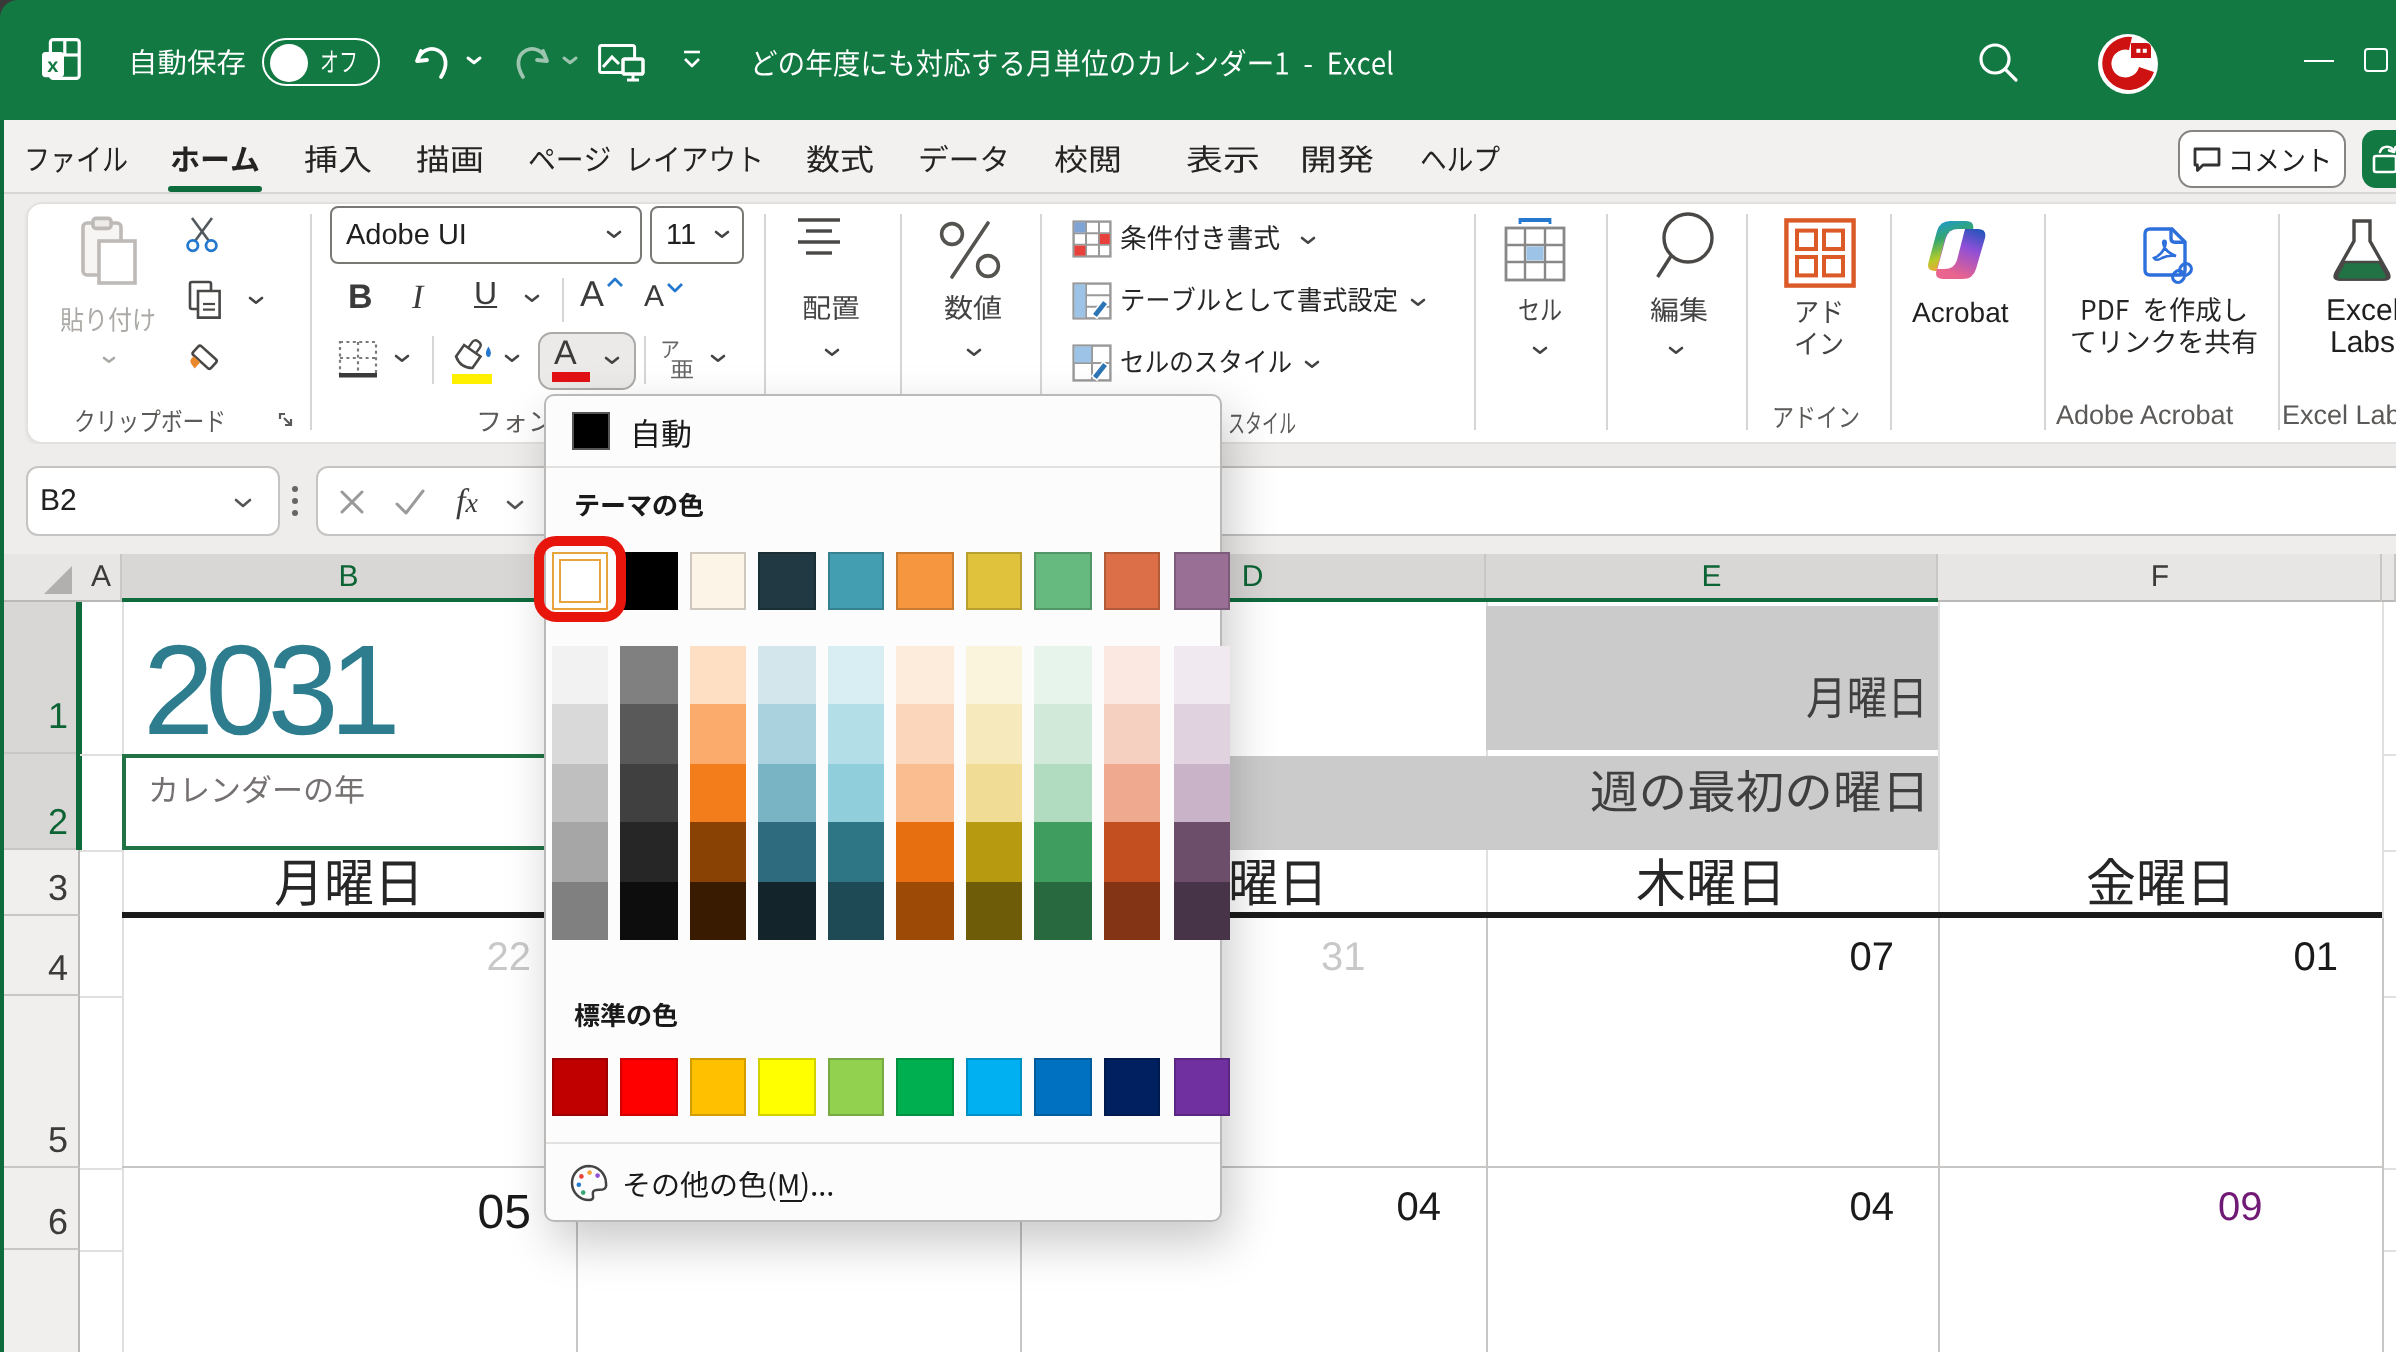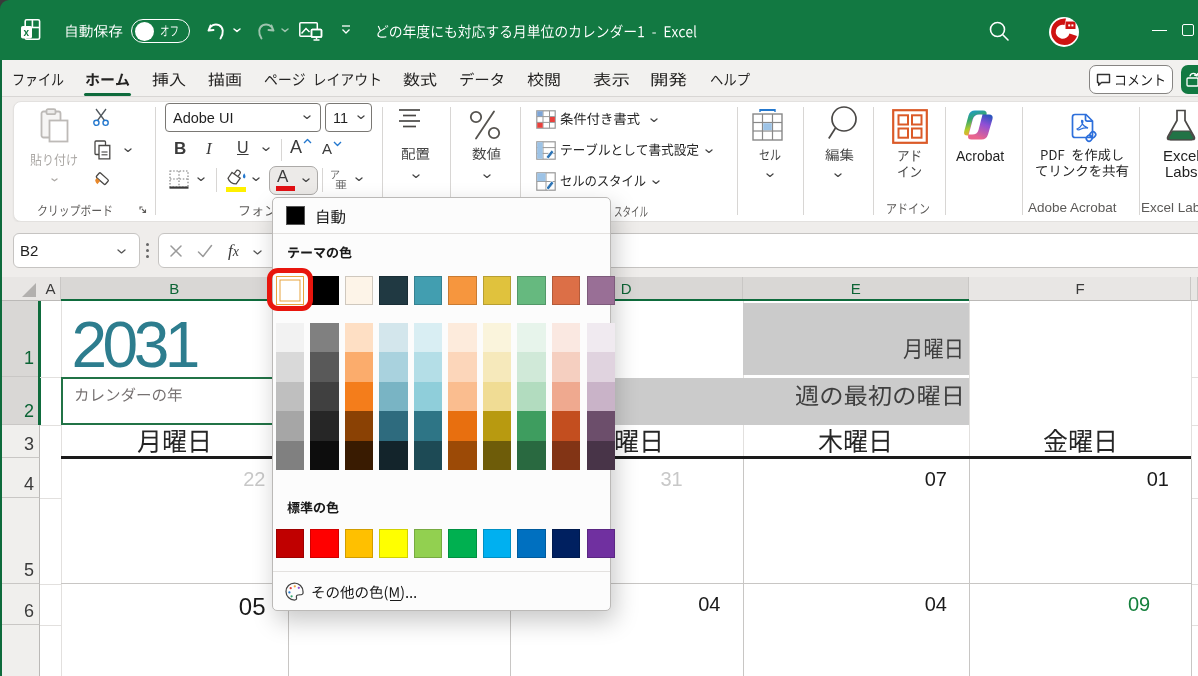--- a/index.html
+++ b/index.html
@@ -498,21 +498,21 @@
 <div style="left:969px;top:459px;width:1px;height:217px;background:#C8C6C4"></div>
 <div style="left:61px;top:583px;width:1130px;height:1px;background:#C8C6C4"></div>
 <div style="left:1191px;top:459px;width:1px;height:217px;background:#C8C6C4"></div>
 <span class="t" style="left:205.5px;top:467.5px;width:60px;text-align:right;font-size:20px;color:#C8C8C8">22</span>
 <span class="t" style="left:660.5px;top:467.5px;width:60px;text-align:left;font-size:20px;color:#C8C8C8">31</span>
 <span class="t" style="left:887px;top:467.5px;width:60px;text-align:right;font-size:20px;color:#1a1a1a">07</span>
 <span class="t" style="left:1109px;top:467.5px;width:60px;text-align:right;font-size:20px;color:#1a1a1a">01</span>
 <span class="t" style="left:205.5px;top:592.5px;width:60px;text-align:right;font-size:24px;color:#1a1a1a">05</span>
 <span class="t" style="left:660.5px;top:592.5px;width:60px;text-align:right;font-size:20px;color:#1a1a1a">04</span>
 <span class="t" style="left:887px;top:592.5px;width:60px;text-align:right;font-size:20px;color:#1a1a1a">04</span>
-<span class="t" style="left:1109px;top:592.5px;width:60px;text-align:center;font-size:20px;color:#15803d">09</span>
+<span class="t" style="left:1109px;top:592.5px;width:60px;text-align:left;font-size:20px;color:#701a75">09</span>
 <div style="left:271.5px;top:197px;width:339.5px;height:414px;background:#FCFCFC;border:1px solid #BBB9B7;border-radius:5px;box-shadow:4px 10px 24px rgba(0,0,0,0.22);z-index:40"></div>
 <div style="z-index:41;left:286px;top:206px;width:19px;height:19px;background:#000;border:1px solid #555"></div>
 <svg class="jp" style="left:315.0px;top:208.8px;z-index:41;" width="31.0" height="15.5" viewBox="0 -13.64 31.0 15.5" preserveAspectRatio="none">
     <path fill="#1a1a1a" d="M3.3 -7.5H12.3V-6.4H3.3ZM3.3 -4.1H12.3V-3H3.3ZM3.3 -0.7H12.3V0.4H3.3ZM2.5 -10.9H13.2V1.2H12V-9.8H3.7V1.3H2.5ZM7.1 -13.1 8.4 -12.9Q8.2 -12.2 7.9 -11.5Q7.6 -10.8 7.3 -10.3L6.3 -10.5Q6.4 -10.8 6.6 -11.3Q6.7 -11.7 6.9 -12.2Q7 -12.7 7.1 -13.1Z M16.6 -2.9H23.6V-2H16.6ZM16.2 -10.4H23.9V-9.5H16.2ZM19.5 -11.8H20.6V-0.4H19.5ZM16.1 -0.3Q17.1 -0.4 18.3 -0.5Q19.6 -0.7 20.9 -0.8Q22.3 -0.9 23.7 -1.1L23.7 -0.2Q22.4 -0 21.1 0.1Q19.7 0.3 18.5 0.4Q17.3 0.6 16.3 0.7ZM17.6 -5.8V-4.6H22.6V-5.8ZM17.6 -7.7V-6.6H22.6V-7.7ZM16.6 -8.5H23.6V-3.8H16.6ZM23 -12.9 23.6 -12Q22.7 -11.8 21.5 -11.6Q20.3 -11.5 19 -11.4Q17.8 -11.3 16.6 -11.2Q16.6 -11.4 16.5 -11.7Q16.4 -11.9 16.3 -12.1Q17.2 -12.1 18.1 -12.2Q19 -12.3 19.9 -12.4Q20.8 -12.5 21.6 -12.6Q22.4 -12.7 23 -12.9ZM23.8 -9.4H29.4V-8.3H23.8ZM28.9 -9.4H30Q30 -9.4 30 -9.3Q30 -9.2 30 -9Q30 -8.9 30 -8.8Q30 -6.4 29.9 -4.7Q29.8 -3 29.7 -1.9Q29.7 -0.9 29.5 -0.3Q29.4 0.3 29.2 0.6Q29 0.9 28.7 1Q28.5 1.1 28.1 1.2Q27.8 1.2 27.3 1.2Q26.8 1.2 26.2 1.2Q26.2 0.9 26.1 0.6Q26 0.3 25.9 0Q26.5 0.1 27 0.1Q27.4 0.1 27.7 0.1Q27.8 0.1 28 0.1Q28.1 0 28.2 -0.1Q28.3 -0.3 28.5 -0.9Q28.6 -1.4 28.6 -2.4Q28.7 -3.5 28.8 -5.1Q28.9 -6.8 28.9 -9.1ZM25.7 -12.8H26.8Q26.8 -11 26.7 -9.3Q26.7 -7.5 26.5 -6Q26.3 -4.4 26 -3.1Q25.6 -1.7 24.9 -0.6Q24.1 0.5 23 1.3Q22.9 1.2 22.8 1Q22.6 0.9 22.5 0.7Q22.3 0.6 22.2 0.5Q23.2 -0.3 23.9 -1.3Q24.6 -2.3 24.9 -3.6Q25.3 -4.9 25.4 -6.3Q25.6 -7.8 25.6 -9.4Q25.7 -11.1 25.7 -12.8Z"></path>
   </svg>
 <div style="z-index:41;left:272.5px;top:233px;width:337px;height:1px;background:#E3E1DF"></div>
 <svg class="jp" style="left:287.0px;top:246.0px;z-index:41;" width="65.0" height="13" viewBox="0 -11.44 65.0 13" preserveAspectRatio="none">
     <path fill="#1a1a1a" d="M2.6 -10Q2.9 -9.9 3.3 -9.9Q3.7 -9.9 4 -9.9Q4.3 -9.9 4.8 -9.9Q5.3 -9.9 6 -9.9Q6.6 -9.9 7.3 -9.9Q8 -9.9 8.5 -9.9Q9 -9.9 9.2 -9.9Q9.6 -9.9 9.9 -9.9Q10.3 -9.9 10.6 -10V-8.3Q10.3 -8.3 9.9 -8.3Q9.6 -8.3 9.2 -8.3Q9 -8.3 8.5 -8.3Q8 -8.3 7.3 -8.3Q6.6 -8.3 6 -8.3Q5.3 -8.3 4.8 -8.3Q4.3 -8.3 4 -8.3Q3.7 -8.3 3.3 -8.3Q2.9 -8.3 2.6 -8.3ZM1.1 -6.6Q1.4 -6.6 1.7 -6.6Q2.1 -6.6 2.4 -6.6Q2.5 -6.6 3 -6.6Q3.5 -6.6 4.3 -6.6Q5 -6.6 5.8 -6.6Q6.6 -6.6 7.4 -6.6Q8.3 -6.6 9 -6.6Q9.7 -6.6 10.2 -6.6Q10.7 -6.6 10.9 -6.6Q11.1 -6.6 11.4 -6.6Q11.8 -6.6 12.1 -6.6V-5Q11.8 -5 11.5 -5Q11.1 -5 10.9 -5Q10.7 -5 10.2 -5Q9.7 -5 9 -5Q8.3 -5 7.4 -5Q6.6 -5 5.8 -5Q5 -5 4.3 -5Q3.5 -5 3 -5Q2.5 -5 2.4 -5Q2.1 -5 1.7 -5Q1.4 -5 1.1 -4.9ZM7.8 -5.7Q7.8 -4.5 7.5 -3.5Q7.3 -2.5 6.9 -1.7Q6.7 -1.2 6.3 -0.7Q5.9 -0.3 5.4 0.1Q4.9 0.6 4.3 0.8L2.8 -0.3Q3.5 -0.5 4.1 -1Q4.7 -1.6 5.1 -2.1Q5.6 -2.9 5.8 -3.8Q5.9 -4.7 6 -5.7Z M14.2 -6Q14.4 -6 14.8 -6Q15.2 -6 15.6 -5.9Q16 -5.9 16.3 -5.9Q16.6 -5.9 17.1 -5.9Q17.6 -5.9 18.1 -5.9Q18.7 -5.9 19.3 -5.9Q19.9 -5.9 20.5 -5.9Q21.1 -5.9 21.6 -5.9Q22.2 -5.9 22.6 -5.9Q23 -5.9 23.3 -5.9Q23.7 -5.9 24.1 -6Q24.5 -6 24.8 -6V-4Q24.6 -4 24.1 -4Q23.7 -4 23.3 -4Q23 -4 22.6 -4Q22.2 -4 21.6 -4Q21.1 -4 20.5 -4Q19.9 -4 19.3 -4Q18.7 -4 18.1 -4Q17.6 -4 17.1 -4Q16.6 -4 16.3 -4Q15.7 -4 15.1 -4Q14.6 -4 14.2 -4Z M38.4 -8.2Q38.3 -8 38.1 -7.9Q38 -7.8 37.9 -7.6Q37.6 -7 37 -6.3Q36.5 -5.6 35.8 -4.8Q35.2 -4.1 34.5 -3.4Q33.7 -2.7 33 -2.1L31.7 -3.4Q32.3 -3.8 32.9 -4.3Q33.5 -4.9 34 -5.4Q34.5 -6 34.9 -6.5Q35.3 -7.1 35.5 -7.5Q35.3 -7.5 34.9 -7.5Q34.4 -7.5 33.9 -7.5Q33.3 -7.5 32.7 -7.5Q32 -7.5 31.4 -7.5Q30.8 -7.5 30.3 -7.5Q29.7 -7.5 29.3 -7.5Q28.9 -7.5 28.7 -7.5Q28.4 -7.5 28.1 -7.5Q27.8 -7.5 27.6 -7.4Q27.3 -7.4 27.2 -7.4V-9.2Q27.3 -9.2 27.6 -9.2Q27.9 -9.1 28.2 -9.1Q28.4 -9.1 28.7 -9.1Q28.8 -9.1 29.2 -9.1Q29.7 -9.1 30.2 -9.1Q30.8 -9.1 31.4 -9.1Q32.1 -9.1 32.7 -9.1Q33.4 -9.1 34 -9.1Q34.6 -9.1 35.1 -9.1Q35.6 -9.1 35.9 -9.1Q36.6 -9.1 37.1 -9.3ZM31.5 -2Q31.2 -2.2 30.9 -2.6Q30.5 -2.9 30.1 -3.3Q29.7 -3.6 29.3 -3.9Q29 -4.2 28.7 -4.5L30 -5.6Q30.3 -5.4 30.7 -5.1Q31 -4.8 31.4 -4.5Q31.8 -4.1 32.2 -3.8Q32.7 -3.4 33 -3Q33.5 -2.6 33.9 -2.1Q34.4 -1.7 34.8 -1.2Q35.2 -0.8 35.5 -0.4L34 0.8Q33.7 0.5 33.3 -0Q32.9 -0.5 32.4 -1Q32 -1.5 31.5 -2Z M46.7 -8.9Q46.6 -7.9 46.3 -6.8Q46.1 -5.7 45.8 -4.5Q45.4 -3.2 44.9 -2.3Q44.4 -1.3 43.8 -0.8Q43.2 -0.3 42.5 -0.3Q41.8 -0.3 41.1 -0.8Q40.5 -1.3 40.2 -2.1Q39.8 -3 39.8 -4.1Q39.8 -5.2 40.3 -6.2Q40.7 -7.2 41.6 -8Q42.4 -8.8 43.5 -9.2Q44.5 -9.6 45.8 -9.6Q47 -9.6 48 -9.3Q48.9 -8.9 49.6 -8.2Q50.3 -7.5 50.7 -6.6Q51.1 -5.6 51.1 -4.6Q51.1 -3.2 50.5 -2.1Q49.9 -1.1 48.8 -0.4Q47.7 0.4 46.1 0.6L45.1 -0.9Q45.5 -1 45.8 -1Q46.1 -1.1 46.3 -1.1Q47 -1.3 47.5 -1.6Q48 -1.9 48.4 -2.3Q48.8 -2.8 49.1 -3.3Q49.3 -3.9 49.3 -4.6Q49.3 -5.4 49.1 -6Q48.8 -6.7 48.4 -7.1Q47.9 -7.6 47.3 -7.9Q46.6 -8.1 45.8 -8.1Q44.7 -8.1 43.9 -7.8Q43.1 -7.4 42.6 -6.8Q42.1 -6.2 41.8 -5.5Q41.5 -4.9 41.5 -4.3Q41.5 -3.6 41.7 -3.2Q41.8 -2.7 42 -2.5Q42.3 -2.3 42.5 -2.3Q42.8 -2.3 43.1 -2.6Q43.3 -2.9 43.6 -3.4Q43.8 -4 44.1 -4.9Q44.4 -5.8 44.6 -6.9Q44.8 -7.9 44.9 -9Z M54.8 -4.6H62.4V-3.2H54.8ZM57.8 -7.1H59.4V-3.9H57.8ZM54.7 -7.7H63.5V-2.7H61.9V-6.3H54.7ZM53.9 -7.7H55.5V-1.4Q55.5 -1 55.6 -0.7Q55.7 -0.5 56.1 -0.5Q56.4 -0.4 57.1 -0.4Q57.3 -0.4 57.6 -0.4Q58 -0.4 58.4 -0.4Q58.8 -0.4 59.3 -0.4Q59.7 -0.4 60.2 -0.4Q60.6 -0.4 60.9 -0.4Q61.3 -0.4 61.5 -0.4Q62.1 -0.4 62.4 -0.5Q62.7 -0.6 62.8 -1Q63 -1.4 63.1 -2.1Q63.4 -1.9 63.8 -1.8Q64.2 -1.6 64.6 -1.5Q64.4 -0.5 64.2 0Q63.9 0.6 63.3 0.8Q62.7 1 61.6 1Q61.4 1 61.1 1Q60.7 1 60.3 1Q59.8 1 59.4 1Q58.9 1 58.4 1Q58 1 57.6 1Q57.3 1 57.2 1Q55.9 1 55.2 0.8Q54.5 0.6 54.2 0.1Q53.9 -0.4 53.9 -1.4ZM56.2 -10.2H60.2V-8.8H55.5ZM56 -11.1 57.7 -10.8Q57.2 -9.9 56.5 -9.1Q55.9 -8.2 55.1 -7.4Q54.3 -6.6 53.4 -5.9Q53.3 -6 53.1 -6.3Q52.9 -6.5 52.6 -6.7Q52.4 -6.9 52.2 -7Q53.1 -7.6 53.9 -8.3Q54.6 -9 55.1 -9.7Q55.7 -10.4 56 -11.1ZM59.5 -10.2H59.8L60.1 -10.2L61.2 -9.5Q60.9 -9 60.5 -8.4Q60.2 -7.8 59.8 -7.3Q59.4 -6.8 59 -6.4Q58.9 -6.5 58.7 -6.7Q58.5 -6.9 58.3 -7.1Q58.2 -7.3 58 -7.4Q58.3 -7.7 58.6 -8.2Q58.9 -8.6 59.1 -9.1Q59.4 -9.5 59.5 -9.9Z"></path>
   </svg>
 <div style="z-index:41;left:275.5px;top:276px;width:28.5px;height:28.5px;background:#FFFFFF;border:1px solid #E8A33D;box-shadow:inset 0 0 0 2.5px #fff,inset 0 0 0 3.5px #E8A33D"></div>

